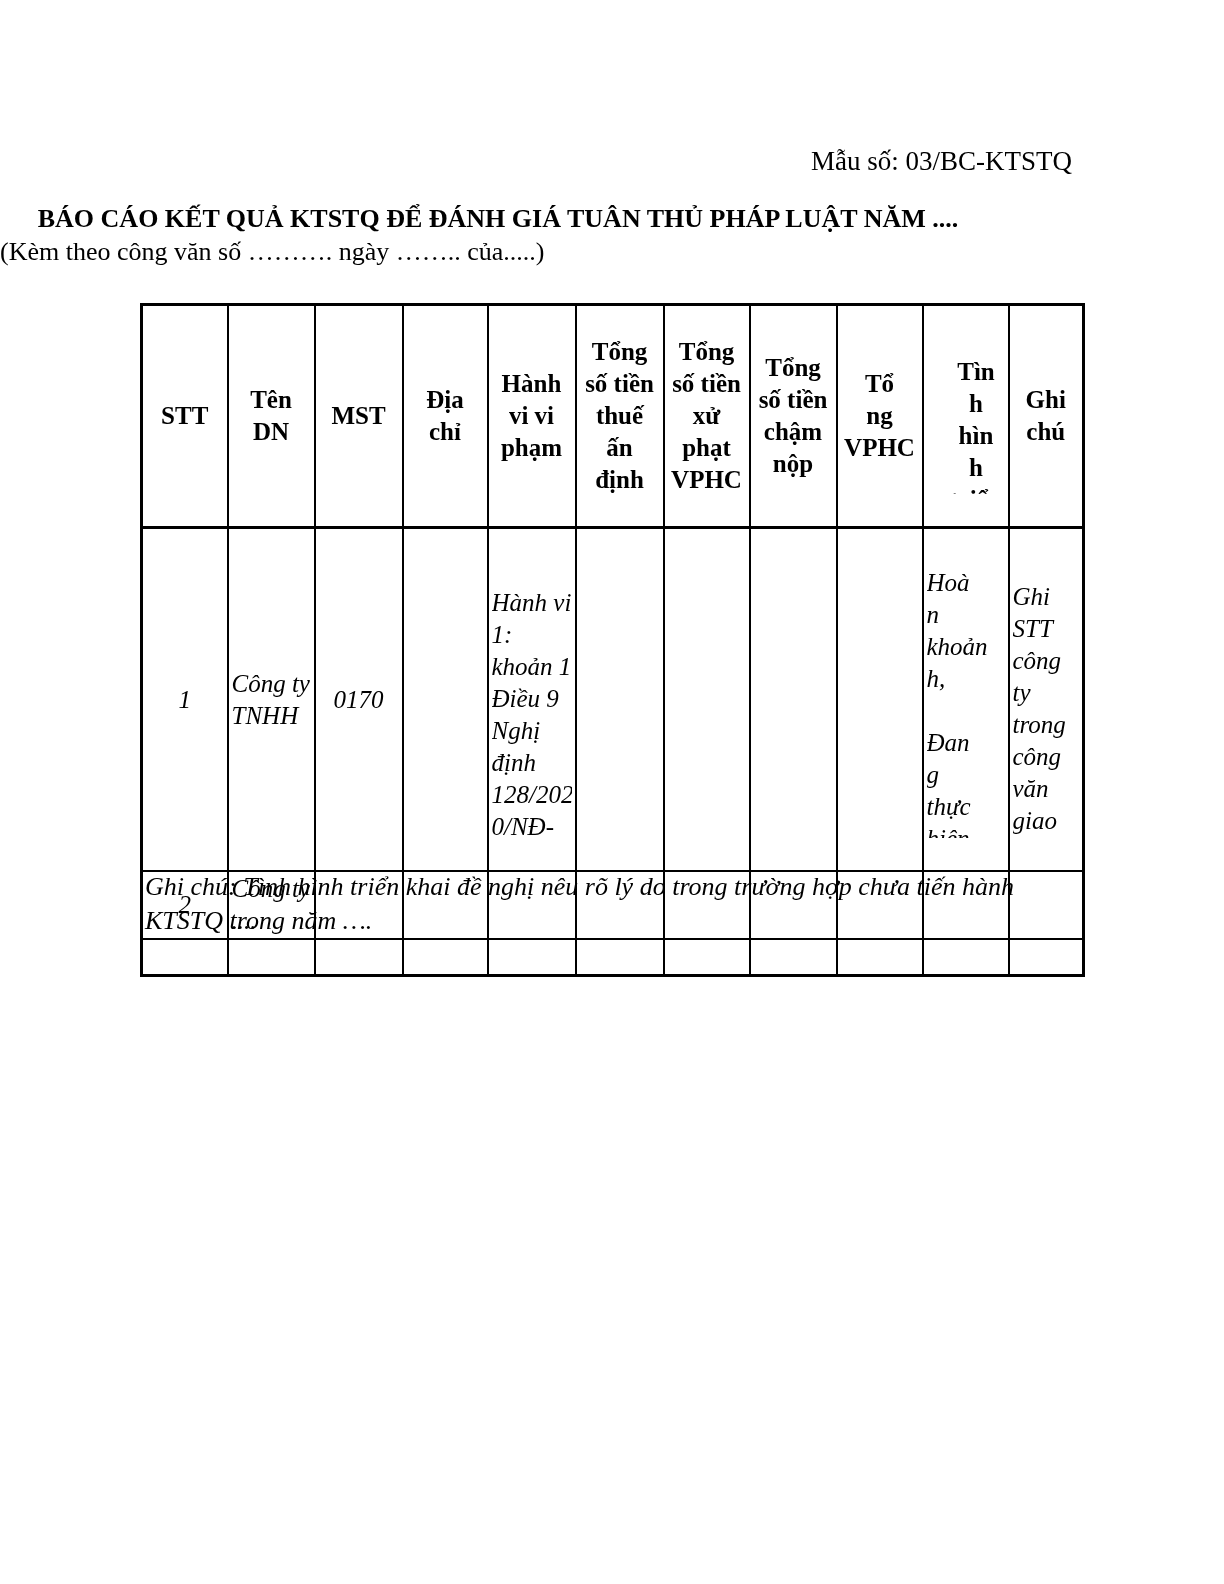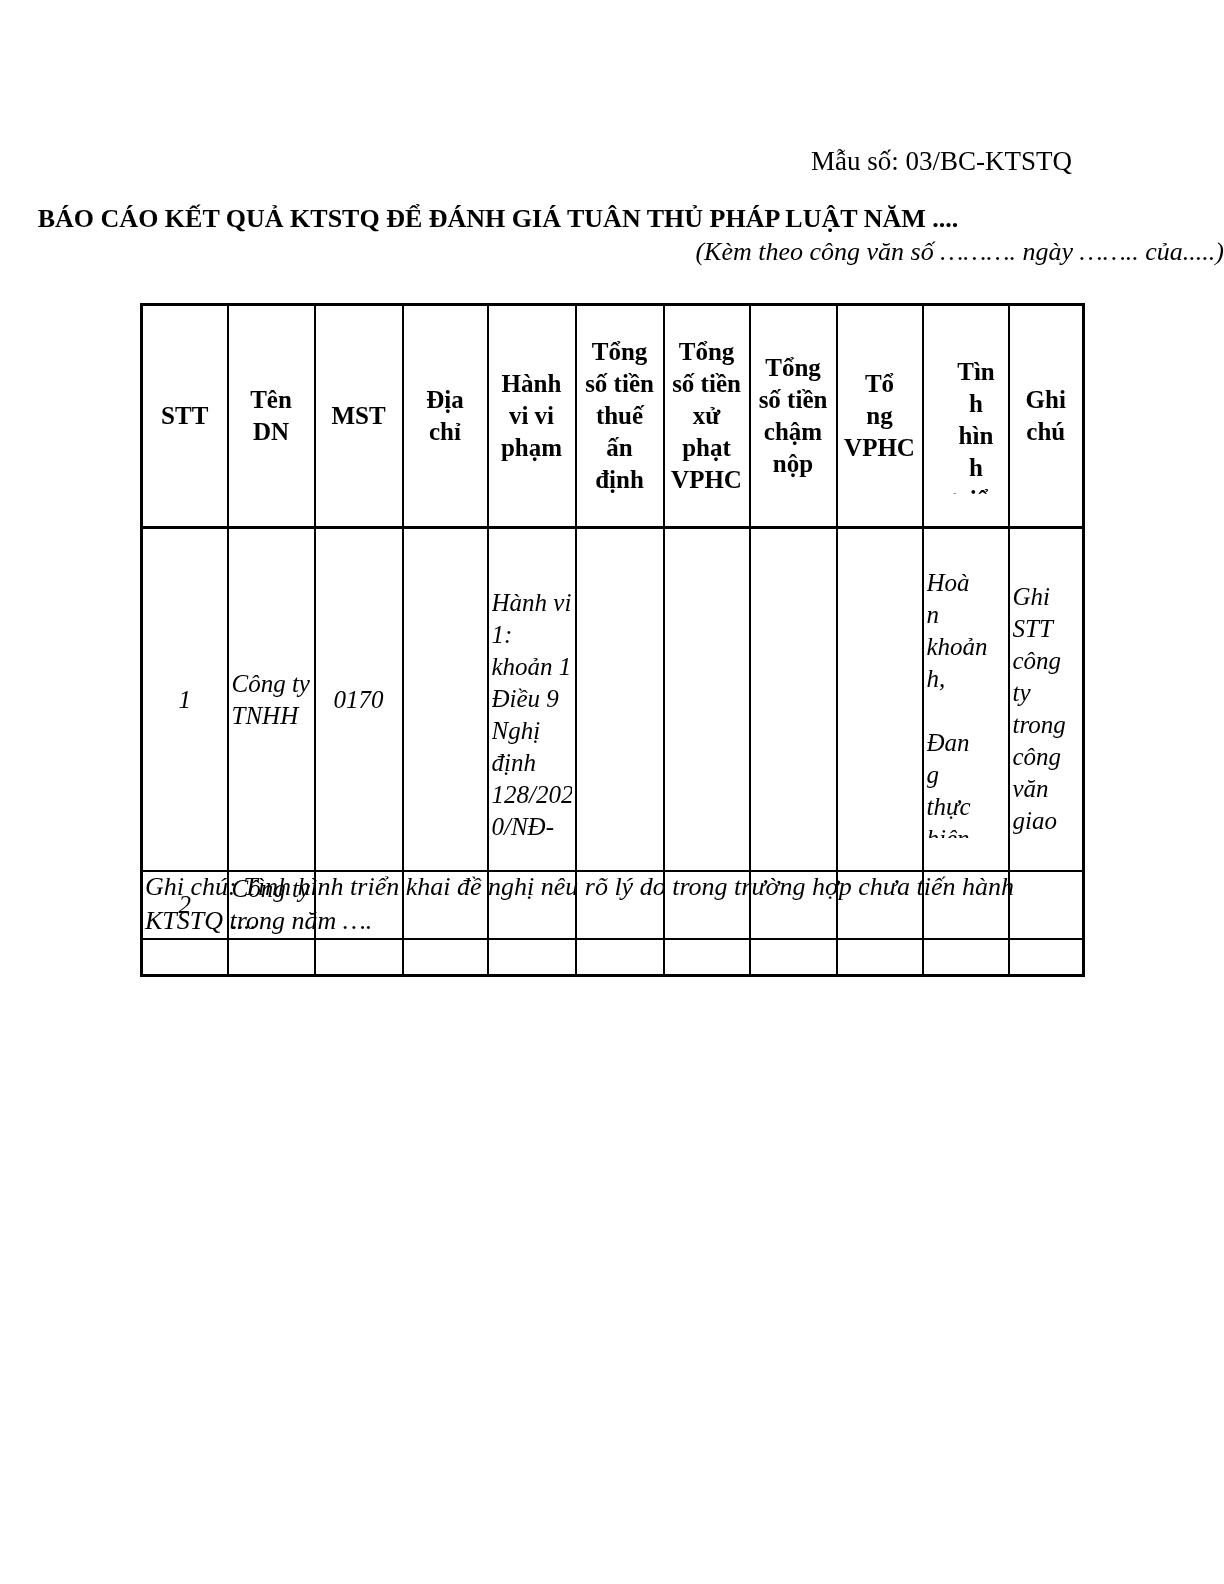--- a/index.html
+++ b/index.html
@@ -12,21 +12,21 @@
   .form-number {
     position: absolute; top: 146px; right: 152px;
     font-size: 27px; white-space: nowrap;
   }
   .doc-title {
     position: absolute; top: 204px; left: 0; width: 996px;
     text-align: center; font-weight: bold; font-size: 26px; white-space: nowrap;
   }
   .doc-subtitle {
     position: absolute; top: 237px; left: 0; width: 1224px;
-    text-align: right; font-style: italic; font-size: 26px;
+    text-align: left; font-size: 26px;
   }
   table.report {
     position: absolute; left: 140px; top: 303px;
     width: 944px; table-layout: fixed;
     border-collapse: collapse; border: 3px solid #000;
   }
   th, td {
     border: 2px solid #000;
     padding: 0 3px;
     white-space: pre-line;

